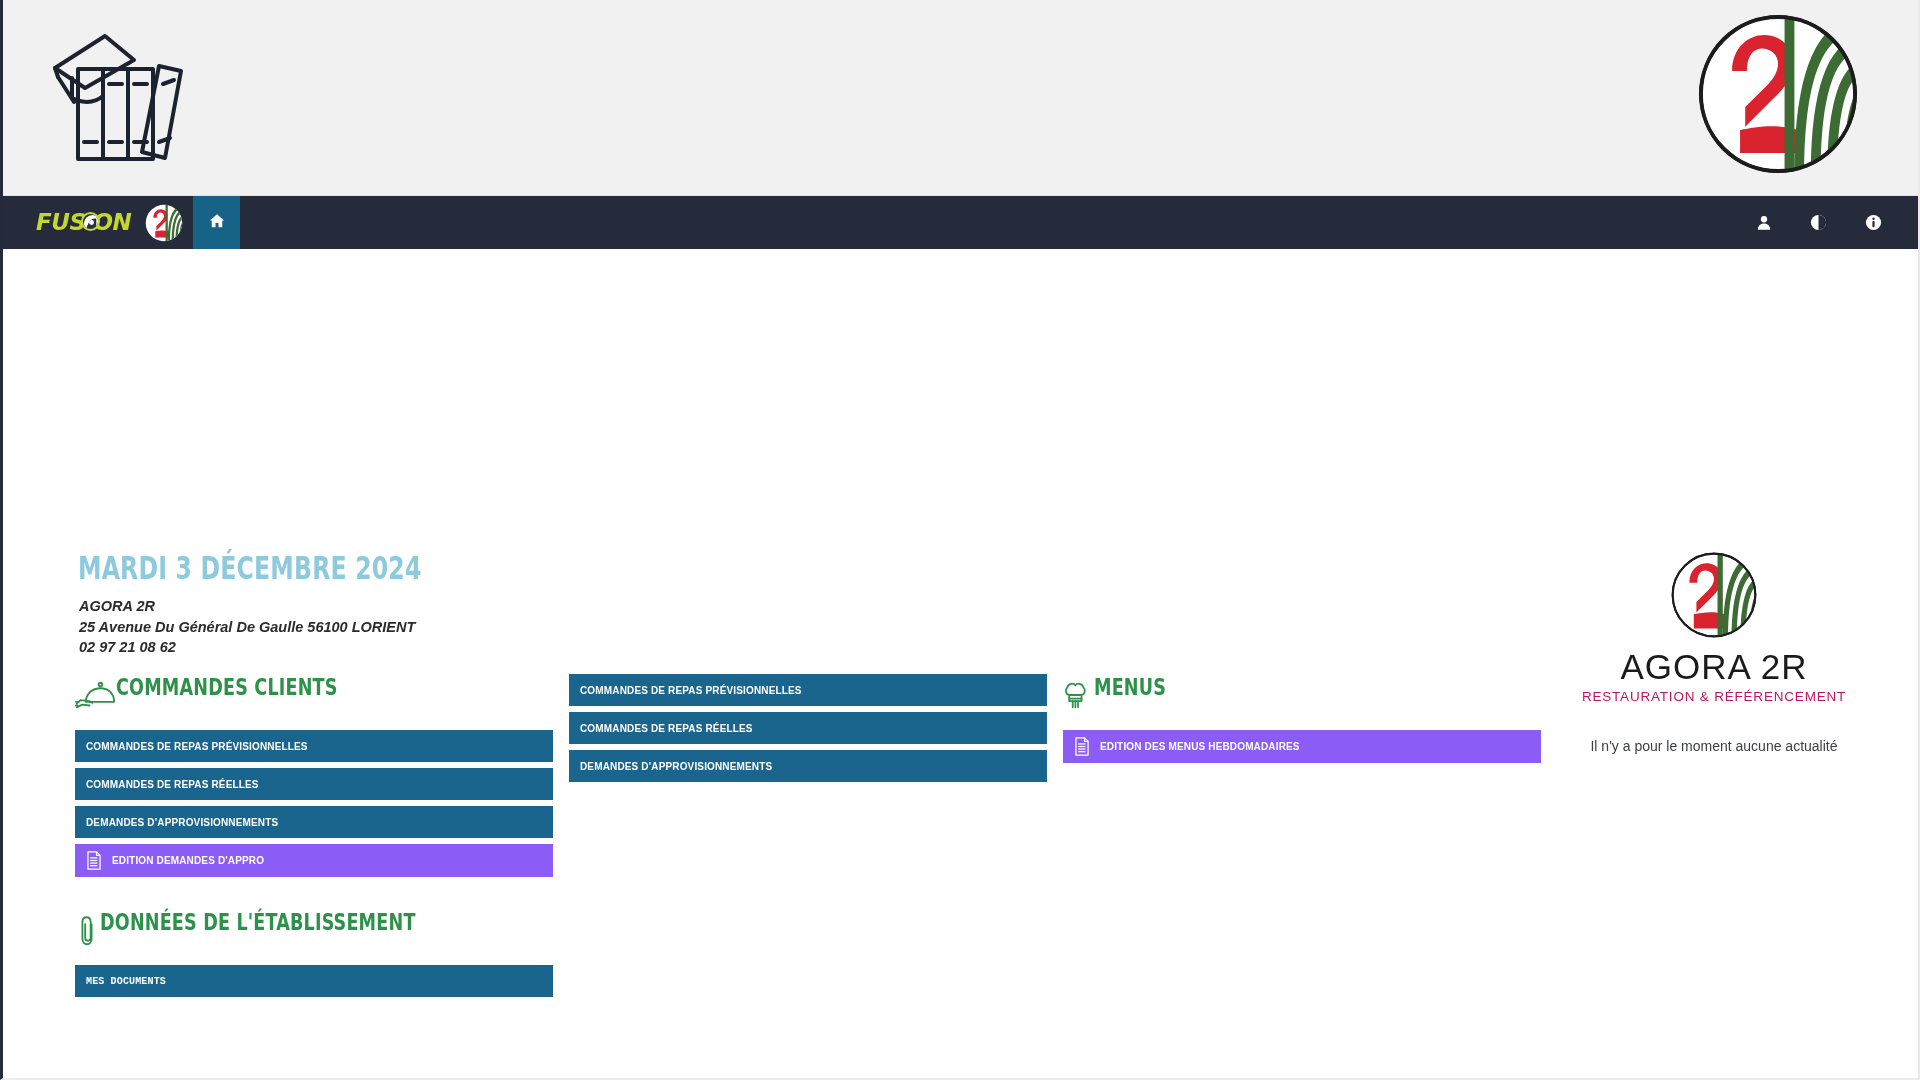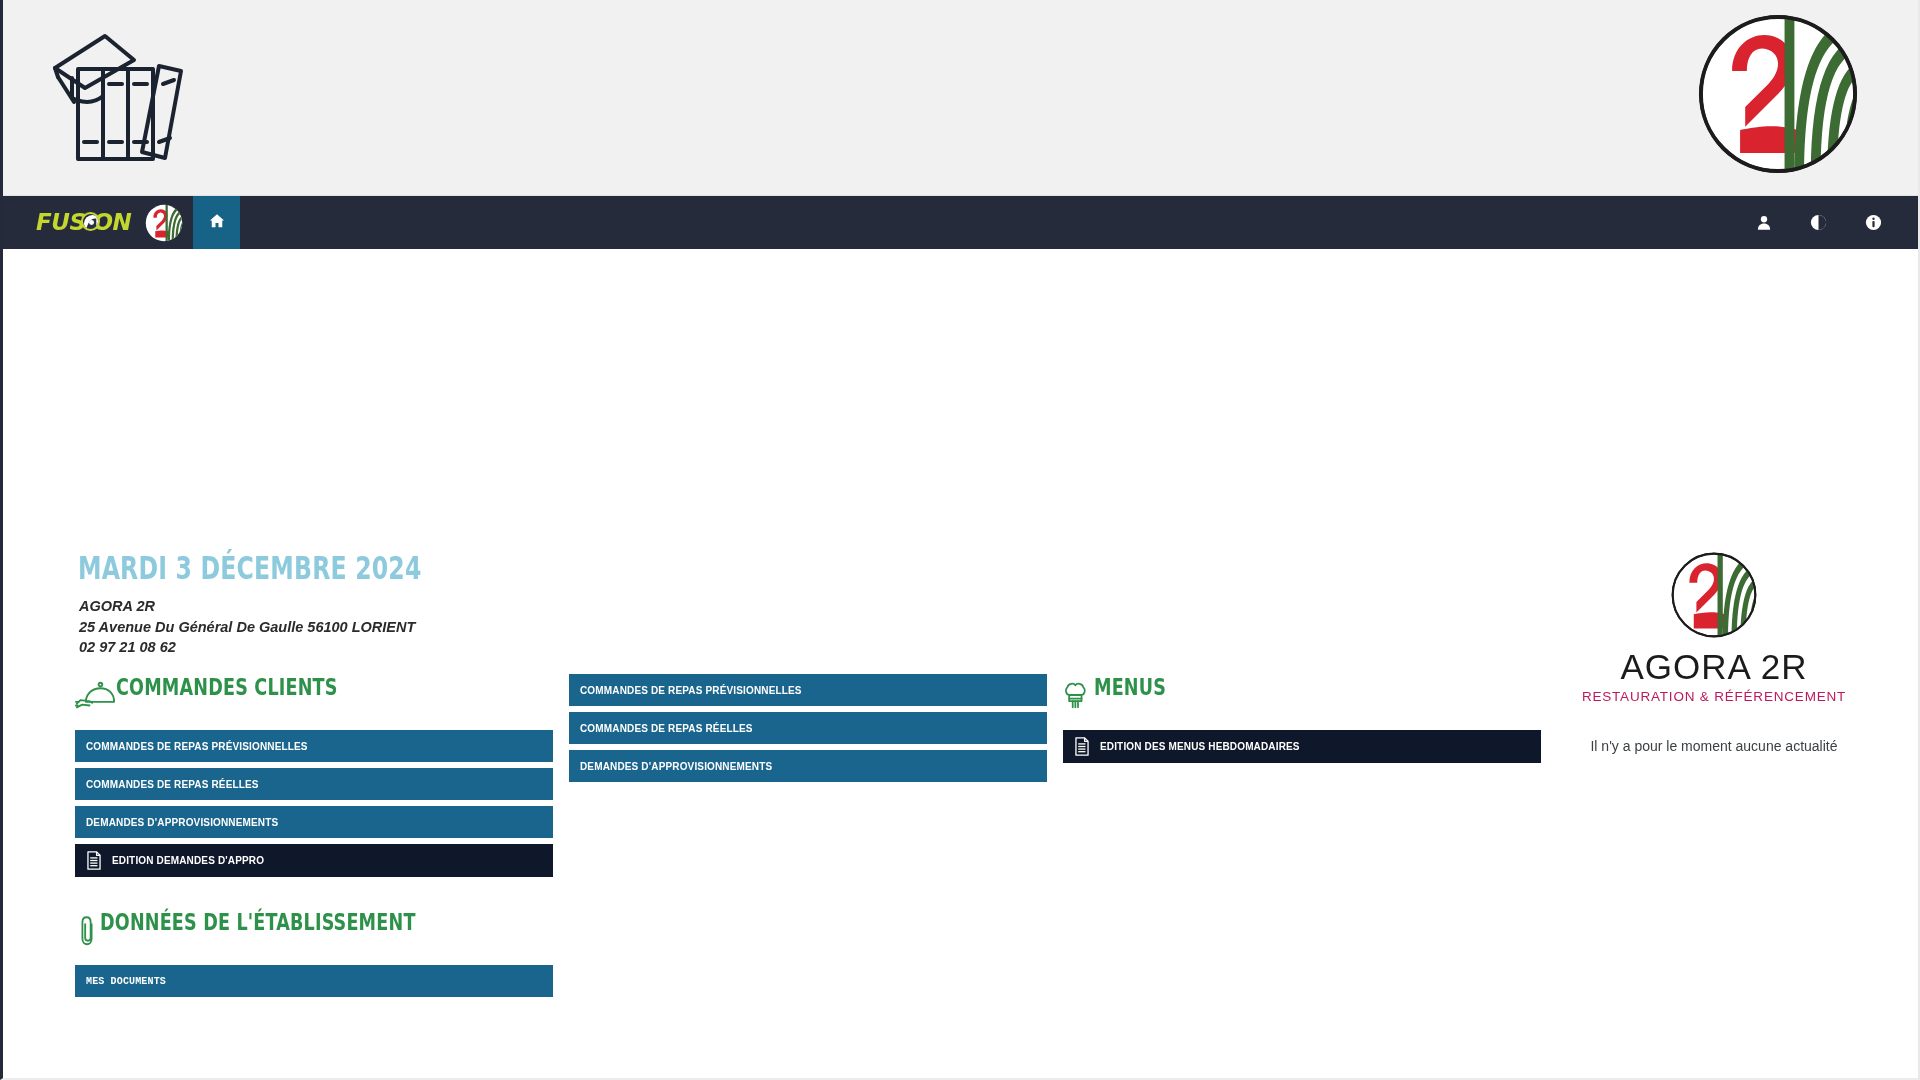--- a/index.html
+++ b/index.html
@@ -148,21 +148,21 @@
     font-weight: bold;
     letter-spacing: 0.15px;
     cursor: pointer;
     white-space: nowrap;
     border: 0;
     width: 100%;
     text-align: left;
     font-family: "Liberation Sans", sans-serif;
   }
   .btn-blue  { background: #19658e; }
-  .btn-green { background: #0f172a; height: 33px; }
+  .btn-green { background: #8b5cf6; height: 33px; }
   .btn-green .btn-icon { margin-right: 10px; display: flex; align-items: center; }
   .btn-label { display: block; }
 
   .docs-btn { margin-top: 12px; font-family: Liberation Mono, monospace; }
 
   
   .right-panel {
     position: absolute;
     right: 54px; top: 302px;
     width: 300px;

